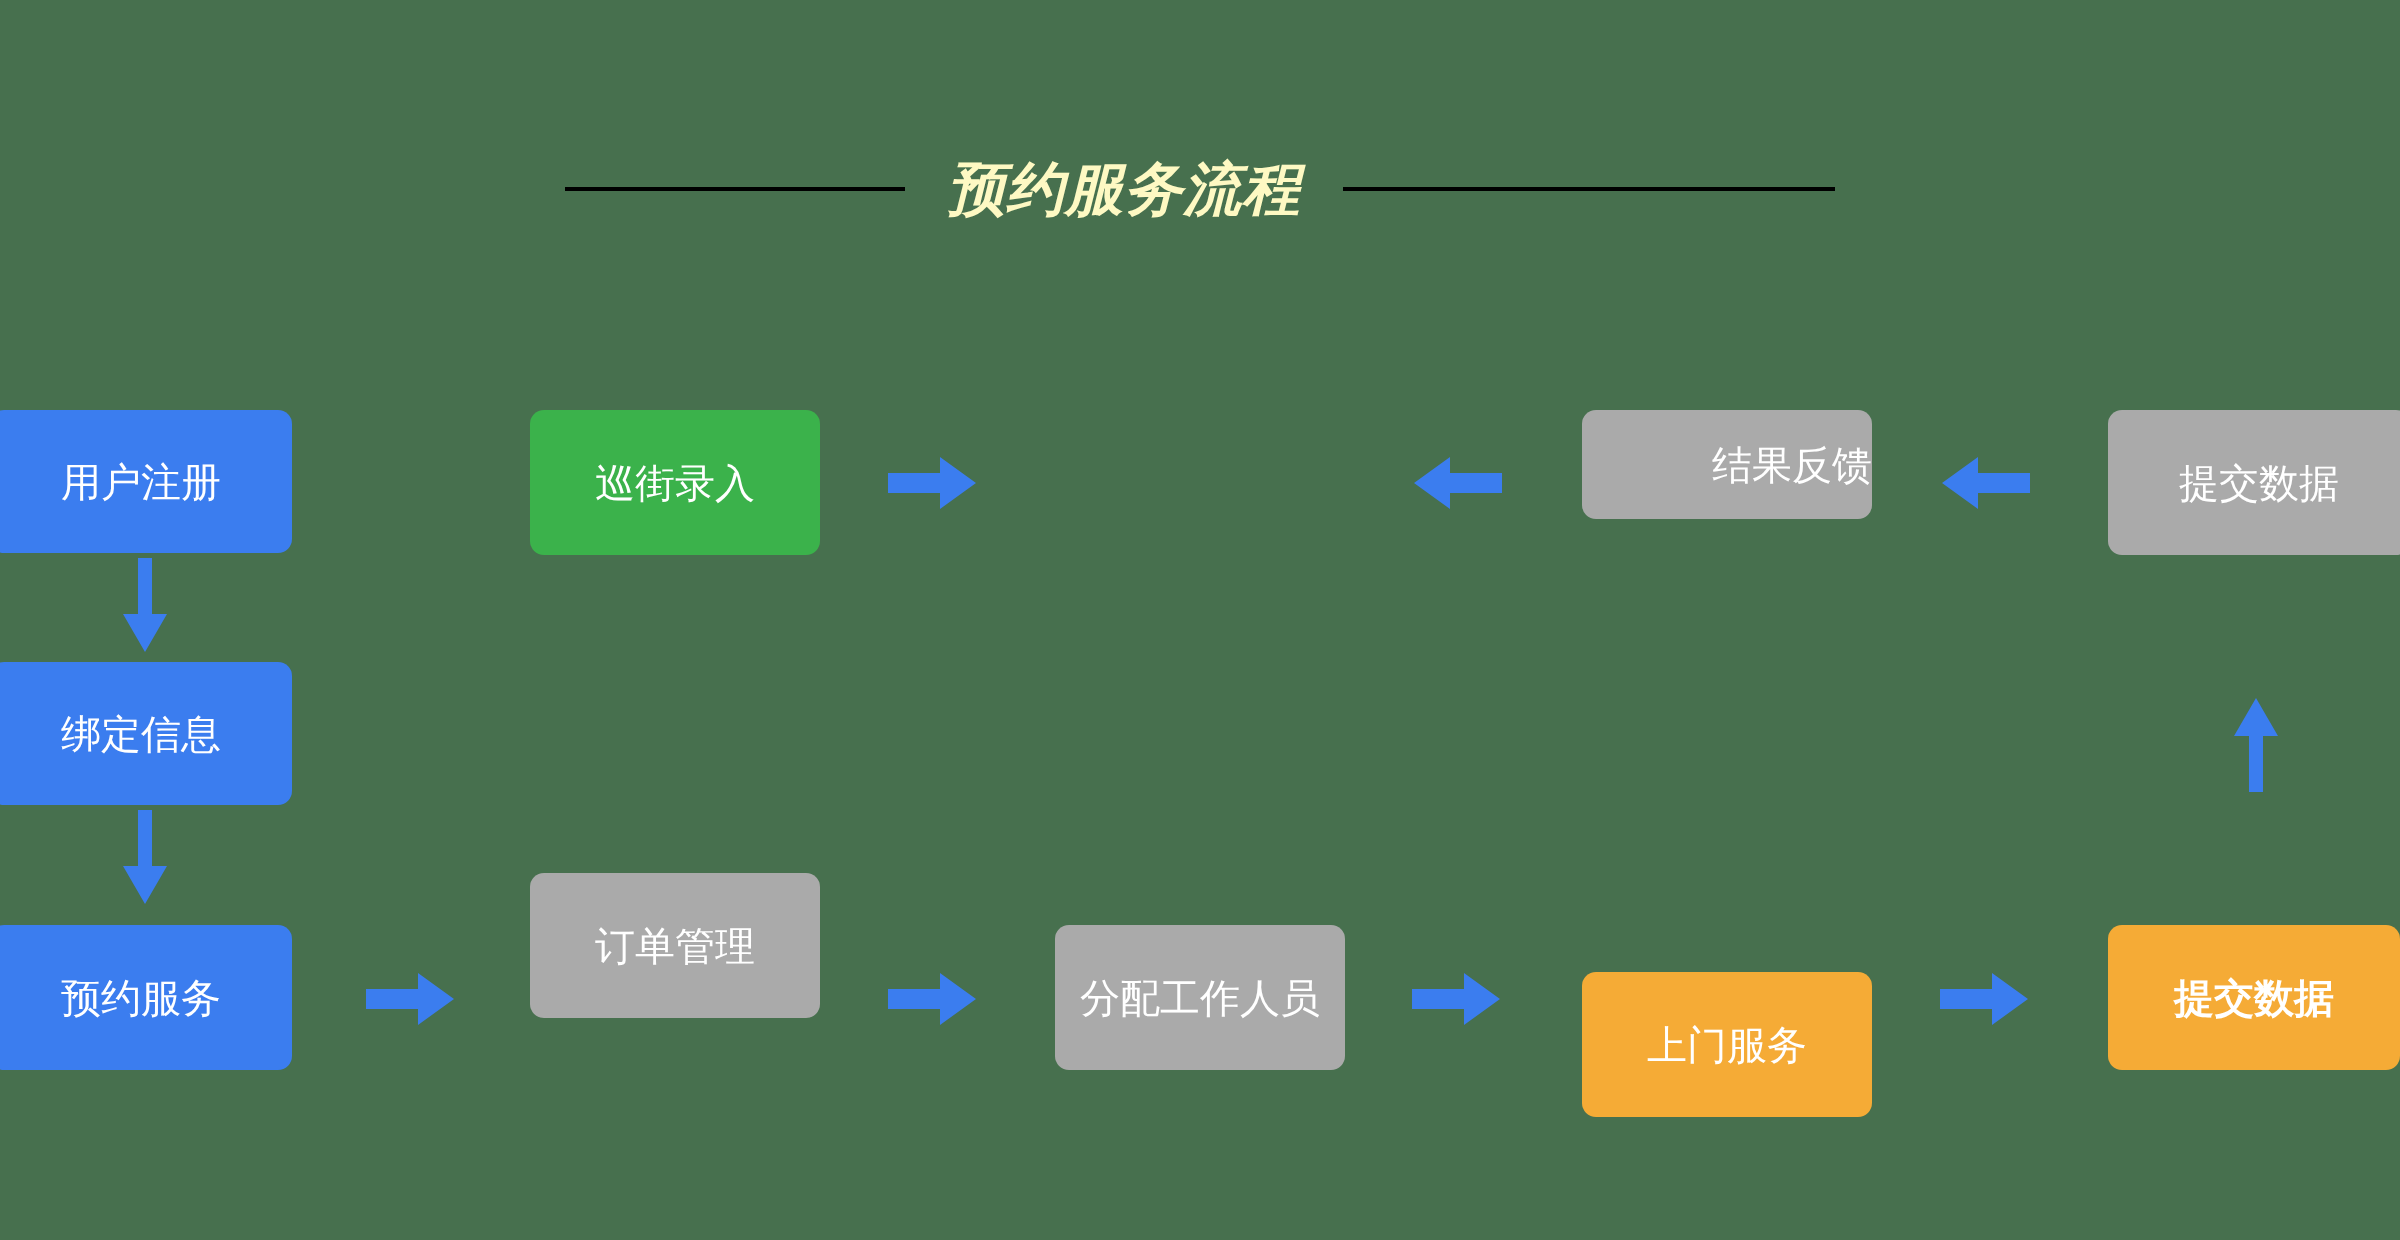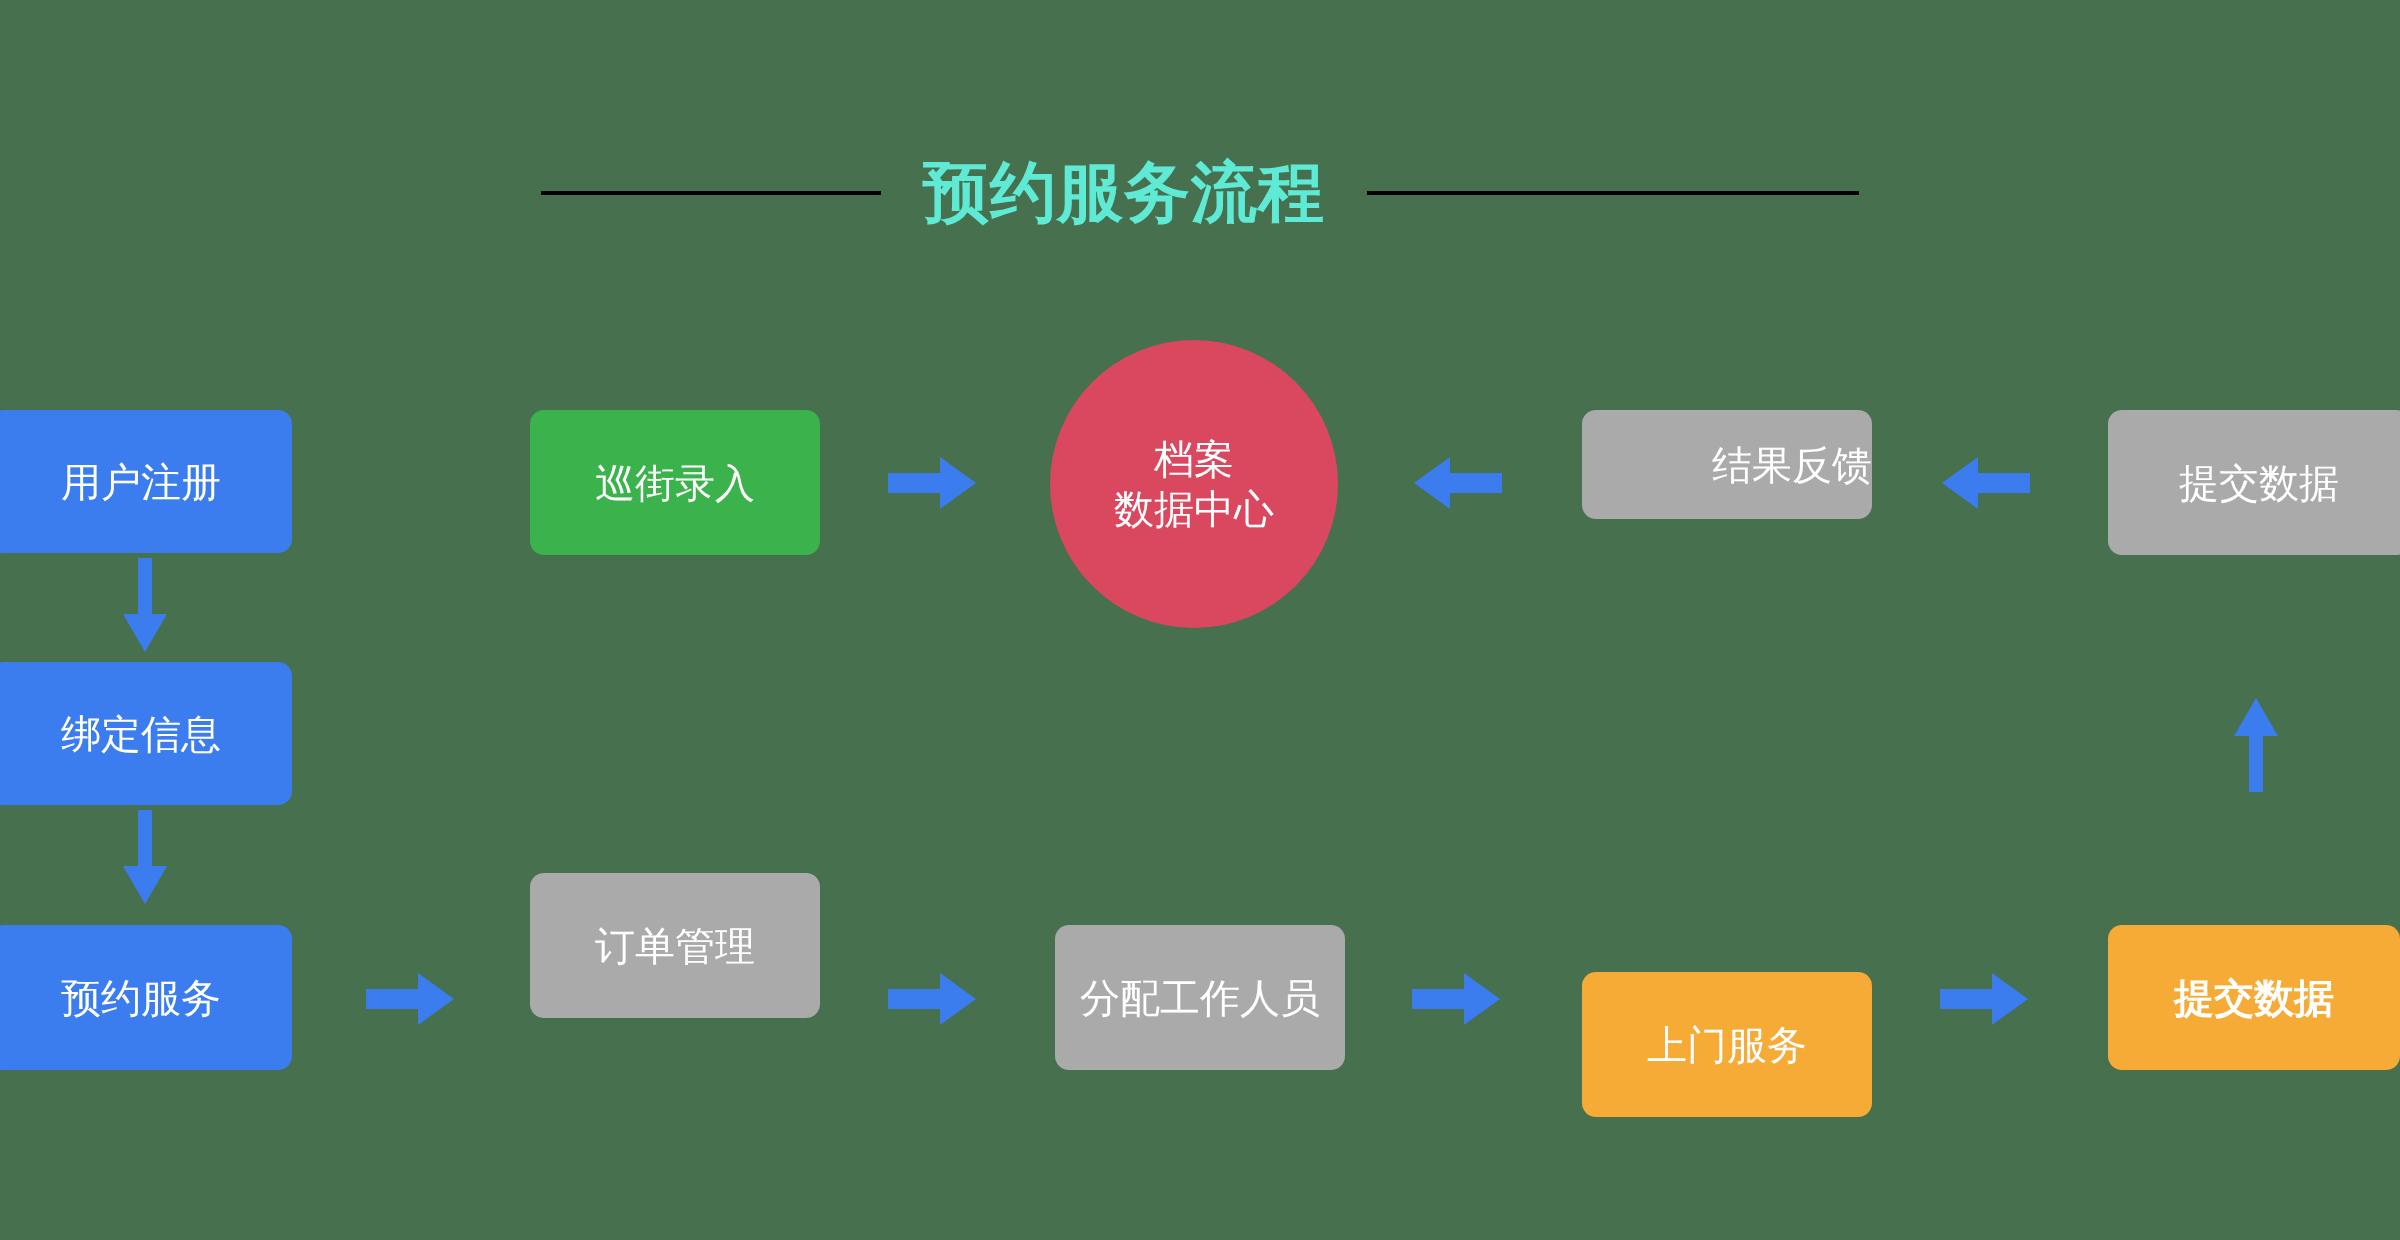--- a/index.html
+++ b/index.html
@@ -34,26 +34,27 @@
     pointer-events: none;
   }
   .title-rule {
     height: 0;
     border-top: 4px solid #000000;
     display: block;
   }
   .rule-left  { width: 340px; }
   .rule-right { width: 492px; }
   .title-text {
-    font-size: 66px;
+    font-size: 58px;
     font-weight: bold;
-    color: #5eead4;
+    color: #fef9c3;
     letter-spacing: 1px;
     line-height: 1;
     white-space: nowrap;
+    font-style: italic;
   }
 
   
   .node {
     position: absolute;
     border-radius: 14px;
     display: flex;
     align-items: center;
     justify-content: center;
     color: #ffffff;
@@ -126,24 +127,20 @@
   <div class="node green" style="left:530px; top:410px; width:290px; height:145px;">
     <span>巡街录入</span>
   </div>
 
   <div class="arrow" style="left:888px; top:452px; width:90px; height:62px;">
     <svg width="90" height="62" viewBox="0 0 90 62">
       <polygon points="0,21 52,21 52,5 88,31 52,57 52,41 0,41" fill="#3b7def"></polygon>
     </svg>
   </div>
 
-  <div class="node circle" style="left:1050px; top:340px; width:288px; height:288px;">
-    <span class="line">档案</span>
-    <span class="line">数据中心</span>
-  </div>
 
   <div class="arrow" style="left:1412px; top:452px; width:90px; height:62px;">
     <svg width="90" height="62" viewBox="0 0 90 62">
       <polygon points="90,21 38,21 38,5 2,31 38,57 38,41 90,41" fill="#3b7def"></polygon>
     </svg>
   </div>
 
   <div class="node gray" style="left:1582px; top:410px; width:290px; height:109px;justify-content:flex-end;">
     <span>结果反馈</span>
   </div>

